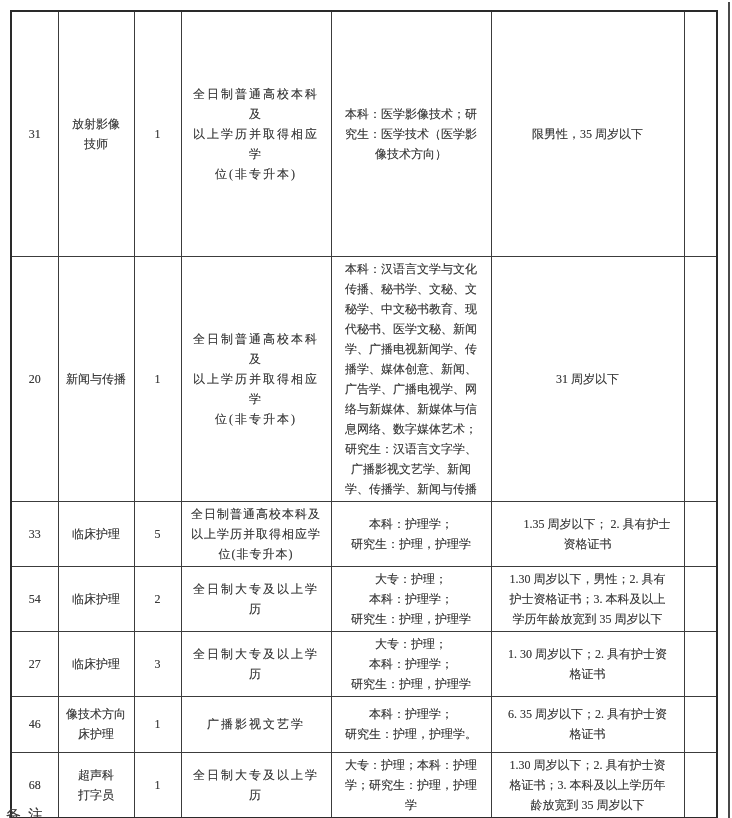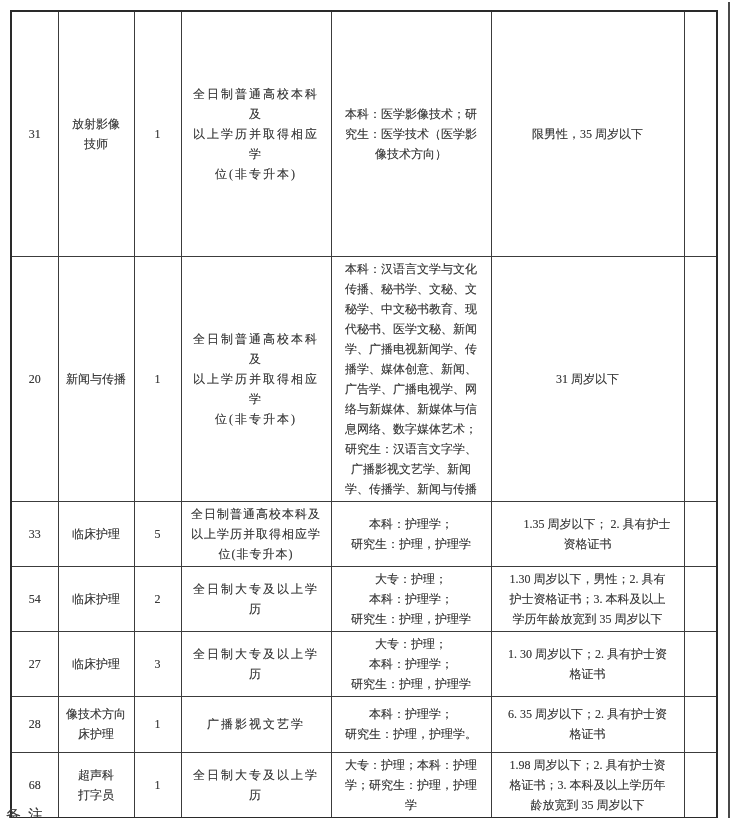--- a/index.html
+++ b/index.html
@@ -167,41 +167,41 @@
         <td>3</td>
         <td class="thick-r ls2">全日制大专及以上学历</td>
         <td class="lh18">大专：护理；
 本科：护理学；
 研究生：护理，护理学</td>
         <td class="left">1. 30 周岁以下；2. 具有护士资
 格证书</td>
         <td></td>
       </tr>
       <tr class="r36">
-        <td>28</td>
+        <td>46</td>
         <td>像技术方向
 床护理</td>
         <td>1</td>
         <td class="thick-r ls2">广播影视文艺学</td>
         <td>本科：护理学；
 研究生：护理，护理学。</td>
         <td class="left">6. 35 周岁以下；2. 具有护士资
 格证书</td>
         <td></td>
       </tr>
       <tr class="r37">
         <td>68</td>
         <td>超声科
 打字员</td>
         <td>1</td>
         <td class="thick-r ls2">全日制大专及以上学历</td>
         <td class="left">大专：护理；本科：护理
 学；研究生：护理，护理
 学</td>
-        <td class="left">1.98 周岁以下；2. 具有护士资
+        <td class="left">1.30 周岁以下；2. 具有护士资
 格证书；3. 本科及以上学历年
 龄放宽到 35 周岁以下</td>
         <td></td>
       </tr>
     </tbody>
   </table>
 
   <div id="page-edge"></div>
 
   <div id="footer-note">备注</div>

